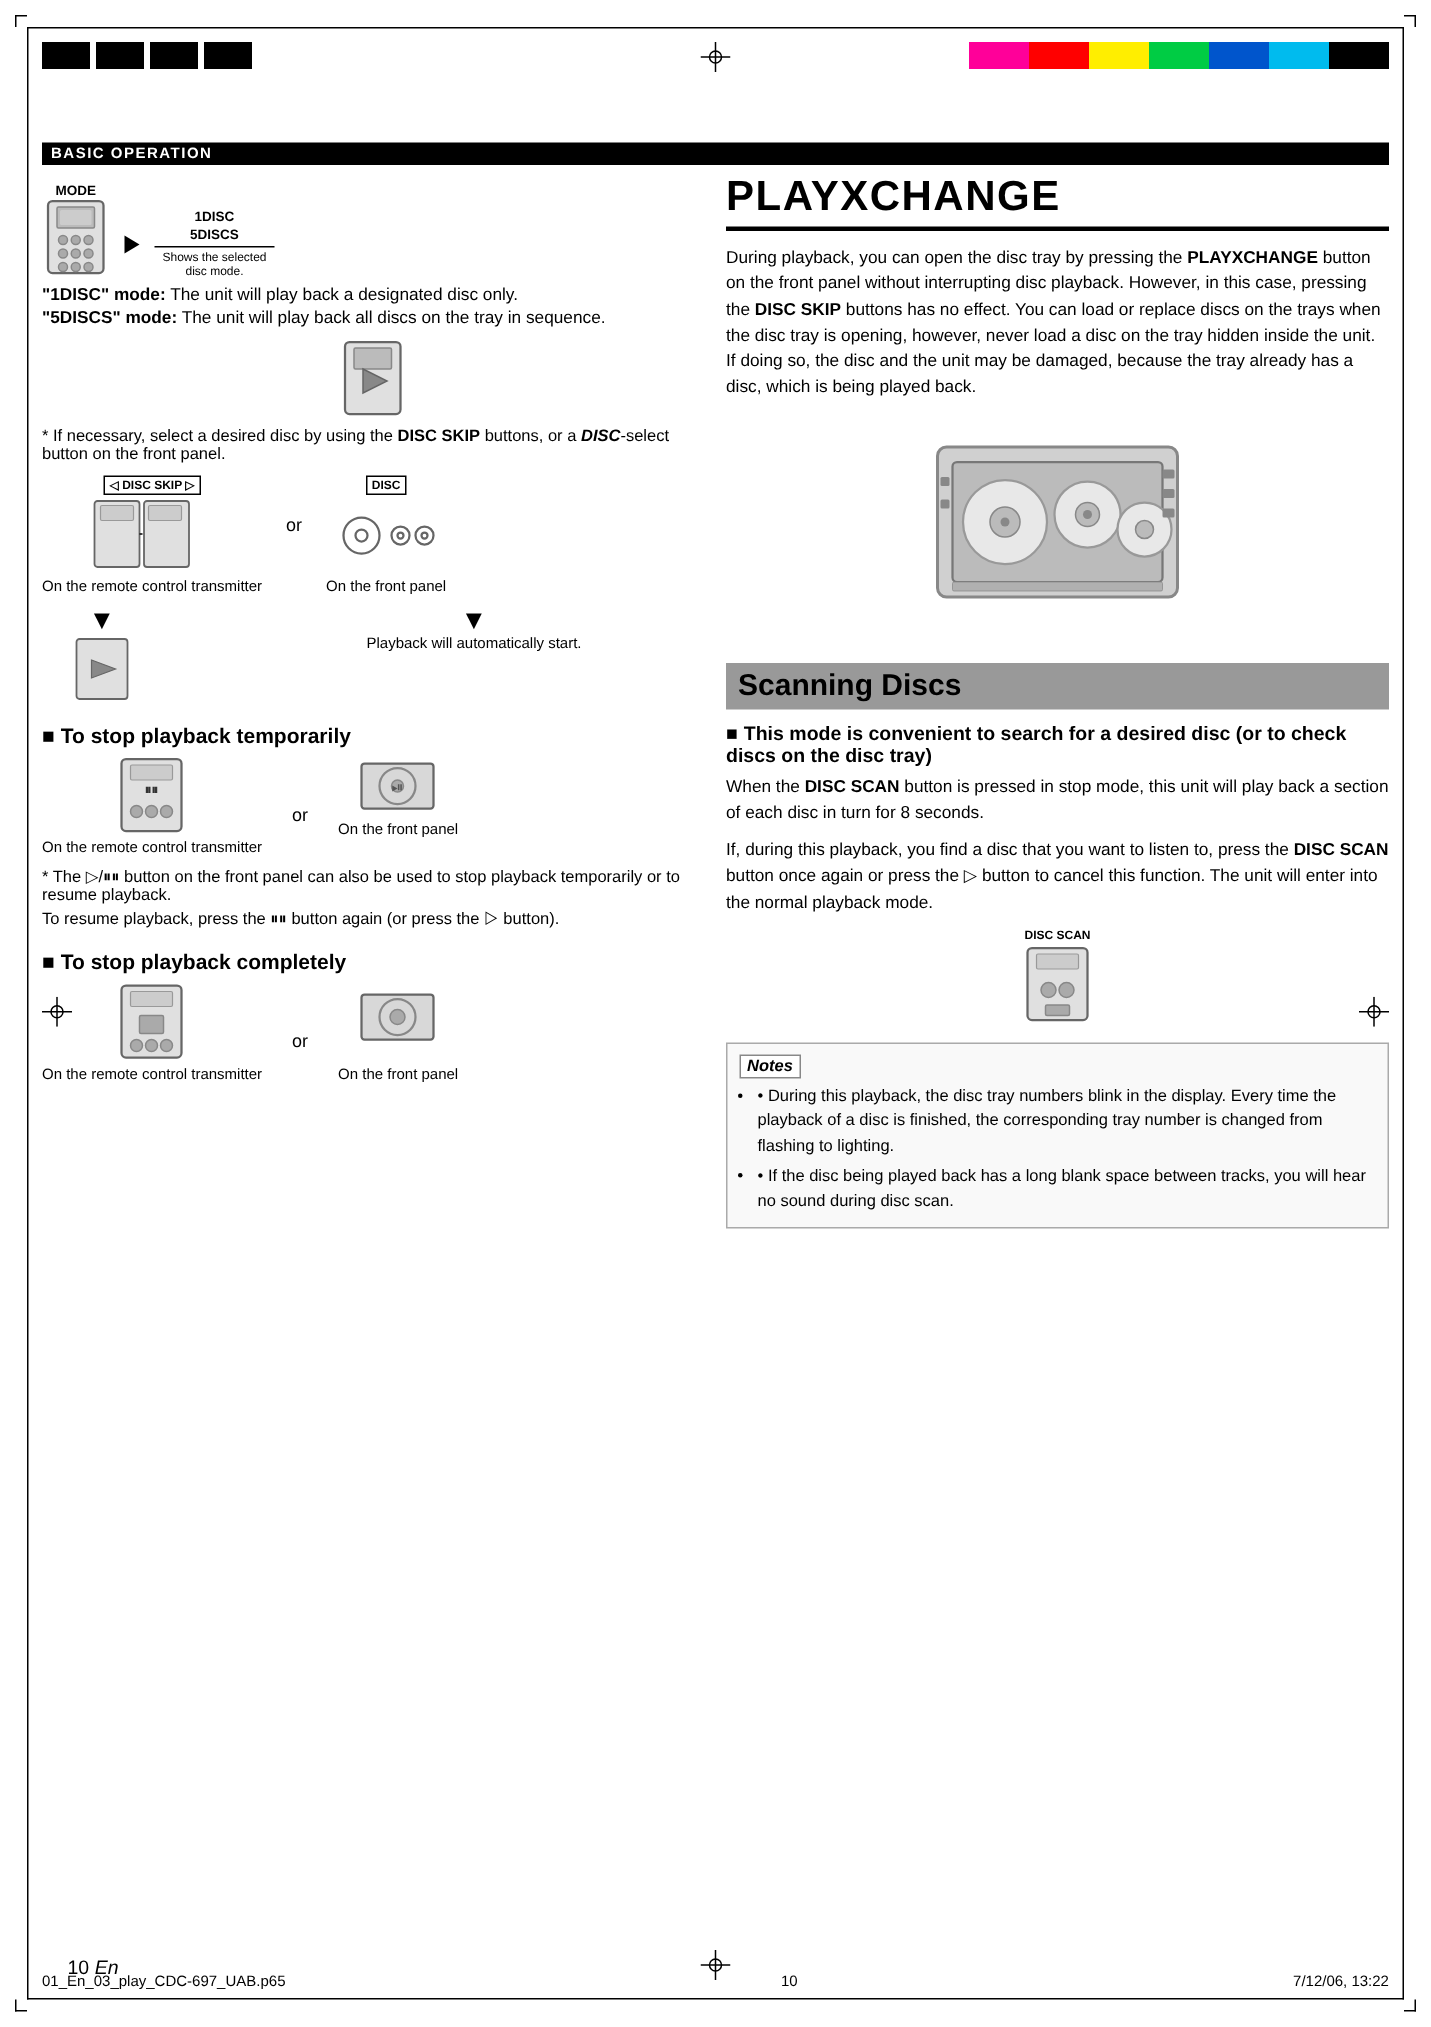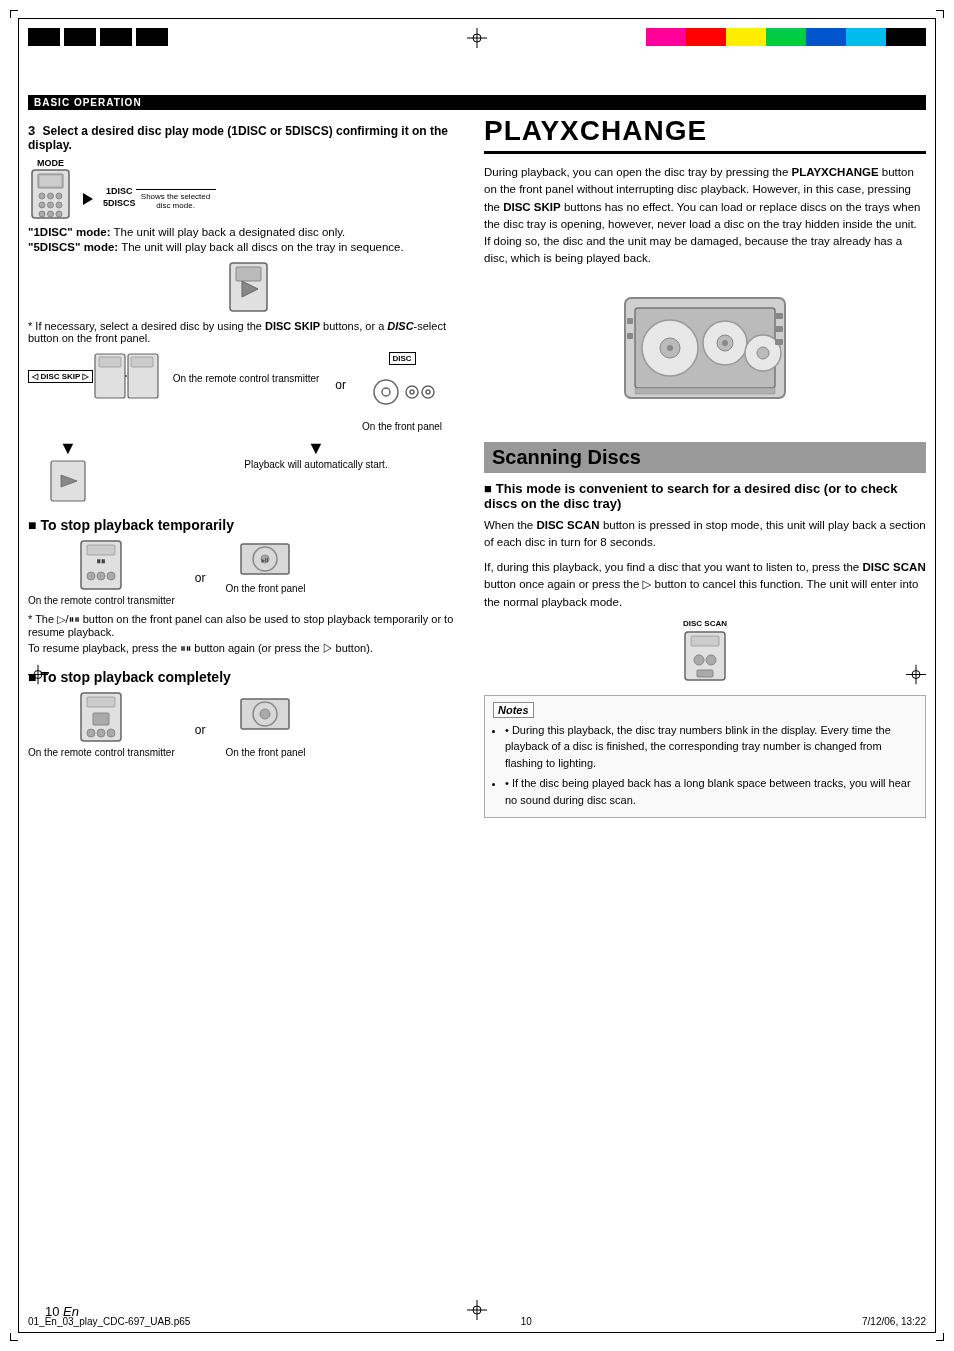--- a/index.html
+++ b/index.html
@@ -295,24 +295,20 @@
 
 <div class="header-bar">
   <span>BASIC OPERATION</span>
 </div>
 
 <div class="main-content">
 
   <div class="left-col">
 
     <div>
-      <div class="step-heading">
-        <span class="step-num">3</span>
-        <span style="font-size:12px;font-weight:bold;margin-left:4px;">Select a desired disc play mode (1DISC or 5DISCS) confirming it on the display.</span>
-      </div>
 
       <div class="step3-diagram">
         <div style="display:flex;flex-direction:column;align-items:center;">
           <div class="small-label bold">MODE</div>
 
           <svg width="45" height="52" viewBox="0 0 45 52">
             <rect x="4" y="2" width="37" height="48" rx="3" ry="3" fill="#e0e0e0" stroke="#666" stroke-width="1.5"></rect>
             <rect x="10" y="6" width="25" height="14" rx="1" fill="#bbb" stroke="#888" stroke-width="1"></rect>
             <rect x="12" y="8" width="21" height="10" rx="1" fill="#ccc"></rect>
             <circle cx="14" cy="28" r="3" fill="#aaa" stroke="#888" stroke-width="1"></circle>
@@ -324,21 +320,21 @@
             <circle cx="14" cy="46" r="3" fill="#aaa" stroke="#888" stroke-width="1"></circle>
             <circle cx="22.5" cy="46" r="3" fill="#aaa" stroke="#888" stroke-width="1"></circle>
             <circle cx="31" cy="46" r="3" fill="#aaa" stroke="#888" stroke-width="1"></circle>
           </svg>
         </div>
 
         <div>
           <div class="arrow-right" style="margin-top:20px;"></div>
         </div>
 
-        <div style="display:flex;flex-direction:row;align-items:center;margin-top:18px;">
+        <div style="display:flex;flex-direction:column;align-items:center;margin-top:18px;">
           <div style="font-size:9px;text-align:center;font-weight:bold;line-height:1.3;">1DISC<br>5DISCS</div>
           <div style="font-size:8px;margin-top:2px;border-top:1px solid #000;padding-top:2px;text-align:center;width:80px;">Shows the selected disc mode.</div>
         </div>
       </div>
 
       <div class="desc-row">
         <span class="bold">"1DISC" mode:</span>
         <span>The unit will play back a designated disc only.</span>
       </div>
       <div class="desc-row">
@@ -359,21 +355,21 @@
 
       <div class="asterisk-note">
         * If necessary, select a desired disc by using the
         <span class="bold">DISC SKIP</span>
         buttons, or a
         <span class="bold" style="font-style:italic;">DISC</span>-select button on the front panel.
       </div>
 
       <div style="display:flex;align-items:flex-start;gap:16px;margin-top:8px;">
 
-        <div style="display:flex;align-items:center;">
+        <div style="display:flex;flex-direction:column;align-items:center;">
           <div style="font-size:8px;font-weight:bold;text-align:center;border:1px solid #000;padding:1px 3px;margin-bottom:2px;">◁ DISC SKIP ▷</div>
           <svg width="80" height="50" viewBox="0 0 80 50">
 
             <rect x="2" y="2" width="30" height="44" rx="2" fill="#e0e0e0" stroke="#666" stroke-width="1.2"></rect>
             <rect x="6" y="5" width="22" height="10" rx="1" fill="#ccc" stroke="#999" stroke-width="0.8"></rect>
             <rect x="35" y="2" width="30" height="44" rx="2" fill="#e0e0e0" stroke="#666" stroke-width="1.2"></rect>
             <rect x="38" y="5" width="22" height="10" rx="1" fill="#ccc" stroke="#999" stroke-width="0.8"></rect>
 
             <line x1="32" y1="24" x2="35" y2="24" stroke="#000" stroke-width="1" stroke-dasharray="2,2"></line>
           </svg>

